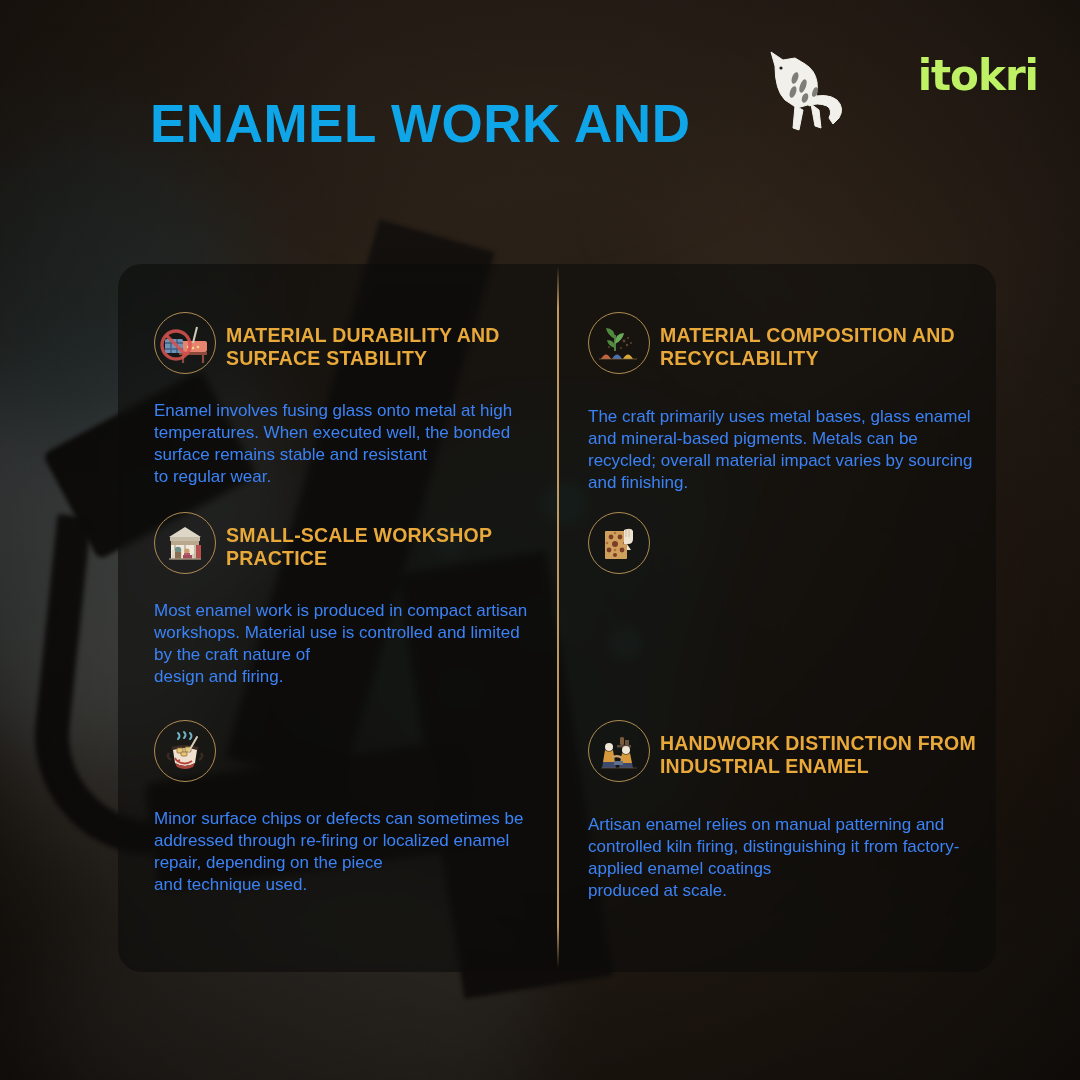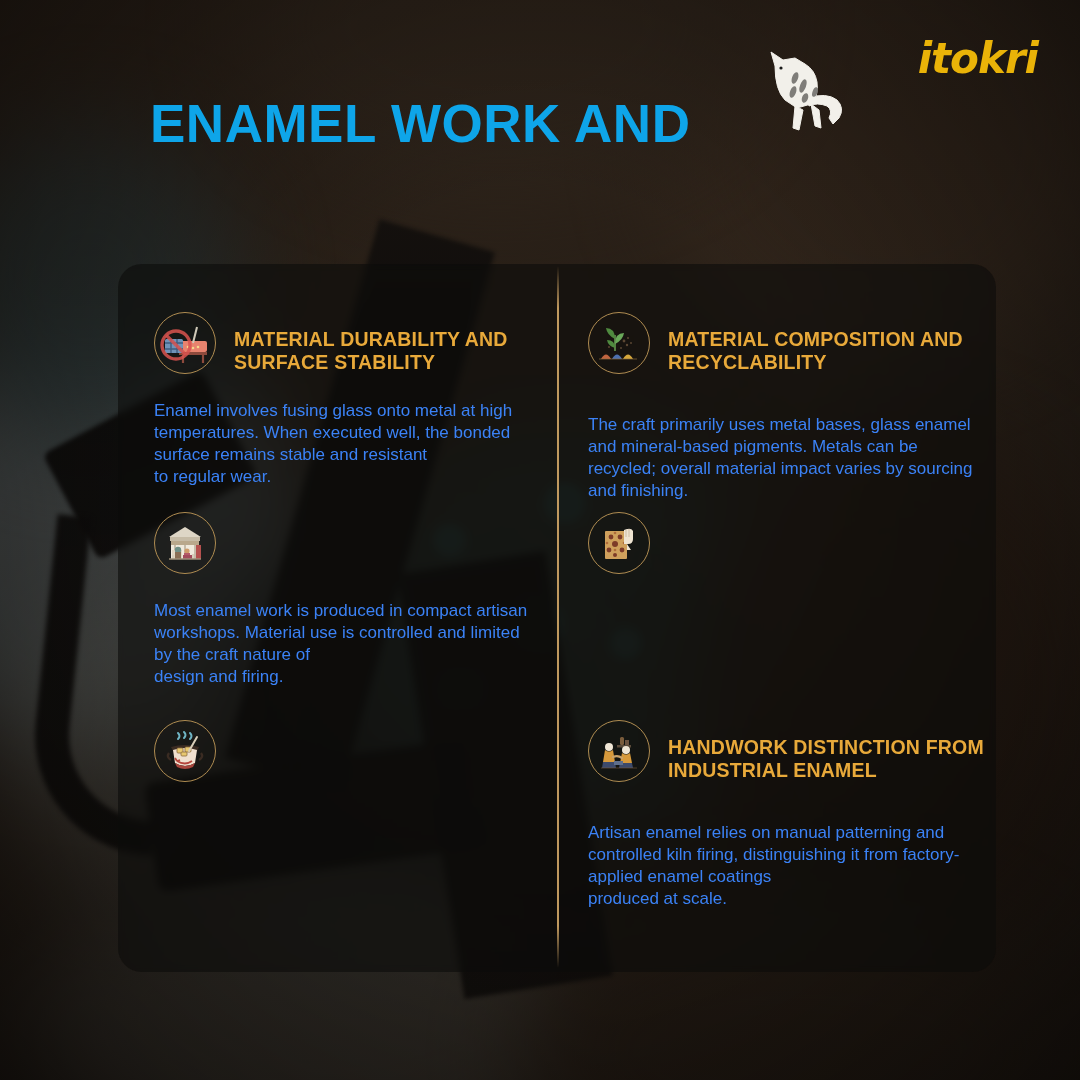--- a/index.html
+++ b/index.html
@@ -50,24 +50,24 @@
           filter:blur(3px); opacity:.75; transform:rotate(-10deg); }
   #vignette {
     position:absolute; inset:0;
     background:
       radial-gradient(ellipse at 50% 45%, rgba(0,0,0,0) 35%, rgba(0,0,0,.55) 100%),
       linear-gradient(180deg, rgba(38,28,20,.55) 0%, rgba(24,18,13,.25) 35%, rgba(20,15,11,.55) 100%);
   }
 
   
   #logo {
-    position:absolute; right:42px; top:34px;
+    position:absolute; right:42px; top:51px;
     font-size:42px; font-weight:700; letter-spacing:-1px;
-    color:#eab308; font-family:"DejaVu Sans", sans-serif;
-    display:flex; align-items:center;font-style:italic;
+    color:#bef264; font-family:"DejaVu Sans", sans-serif;
+    display:flex; align-items:center;
   }
 
   #cat { position:absolute; left:745px; top:48px; width:110px; height:90px; }
 
   #title {
     position:absolute; left:0; right:0; top:96px;
     text-align:left;
     color:#0ea5e9;
     font-size:53px; line-height:1.07;
     font-weight:800; letter-spacing:.5px;
@@ -95,21 +95,21 @@
   #grid {
     position:absolute; left:118px; top:264px;
     width:878px; height:708px;
     display:grid;
     grid-template-columns:440px 438px;
     grid-template-rows:200px 208px 300px;
   }
   .block { position:relative; padding:48px 18px 0 36px; }
   .block.right { padding-left:30px; padding-right:10px; }
 
-  .head { display:flex; align-items:flex-end; gap:18px; }
+  .head { display:flex; align-items:center; gap:10px; }
   .ring {
     flex:0 0 auto;
     width:62px; height:62px; border-radius:50%;
     border:1.6px solid #b08d52;
     display:flex; align-items:center; justify-content:center;
     overflow:hidden;
   }
   .ring svg { width:52px; height:52px; display:block; }
 
   .htext {
@@ -119,21 +119,21 @@
     text-transform:uppercase;
     padding-top:7px;
   }
   .body {
     margin-top:26px;
     color:#3b82f6;
     font-size:17px; line-height:1.30;
     font-weight:400;
     white-space:pre-line;
   }
-  .block.right .body { margin-top:40px; }
+  .block.right .body { margin-top:32px; }
 </style>
 </head>
 <body>
 
 <div id="bg">
   <div class="blob b1"></div>
     <div class="blob b2"></div>
     <div class="blob b3"></div>
   <div class="blob b4"></div>
     <div class="blob b5"></div>
@@ -249,20 +249,21 @@
           <circle cx="28" cy="34" r="2.6" fill="#cf9b6a"></circle>
           <rect x="25" y="36" width="6" height="6" fill="#b55a6a"></rect>
           <rect x="24" y="38" width="10" height="4" fill="#a34b5c"></rect>
           <g fill="#d8cfbc">
               <rect x="13" y="38" width="2" height="4"></rect>
               <rect x="33" y="37" width="2" height="5"></rect>
             </g>
           <path d="M10 42 H42" stroke="#9c8f78" stroke-width="1.4"></path>
         </svg>
       </span>
+      <span class="htext">SMALL-SCALE WORKSHOP PRACTICE</span>
     </div>
     <div class="body">Most enamel work is produced in compact artisan workshops. Material use is controlled and limited by the craft nature of
 design and firing.</div>
   </div>
 
   <div class="block right">
     <div class="head">
       <span class="ring">
         <svg viewBox="0 0 52 52">
           <rect x="12" y="14" width="22" height="28" rx="1" fill="#cfa05c"></rect>
@@ -306,20 +307,22 @@
             <rect x="22" y="27" width="6" height="4" rx="1"></rect>
           </g>
           <path d="M30 26 L38 12" stroke="#d8cdb8" stroke-width="2" stroke-linecap="round"></path>
           <path d="M10 28 q-3 4 2 7" stroke="#3a2b22" stroke-width="2.4" fill="none"></path>
           <path d="M42 28 q3 4 -2 7" stroke="#3a2b22" stroke-width="2.4" fill="none"></path>
           <path d="M18 36 q8 5 15 0" stroke="#b5453c" stroke-width="1.8" fill="none"></path>
           <path d="M18 36 l-2 -3 m2 3 l3 -1" stroke="#b5453c" stroke-width="1.8" fill="none"></path>
         </svg>
       </span>
     </div>
+    <div class="body">Minor surface chips or defects can sometimes be addressed through re-firing or localized enamel repair, depending on the piece
+and technique used.</div>
   </div>
 
   <div class="block right">
     <div class="head">
       <span class="ring">
         <svg viewBox="0 0 52 52">
           <rect x="24" y="20" width="14" height="2.5" fill="#5a4a3a"></rect>
           <rect x="27" y="12" width="4" height="8" rx="1.5" fill="#7a5c3c"></rect>
           <rect x="32" y="15" width="4" height="5" fill="#6b5340"></rect>
           <circle cx="16" cy="22" r="4" fill="#efe6d6"></circle>

